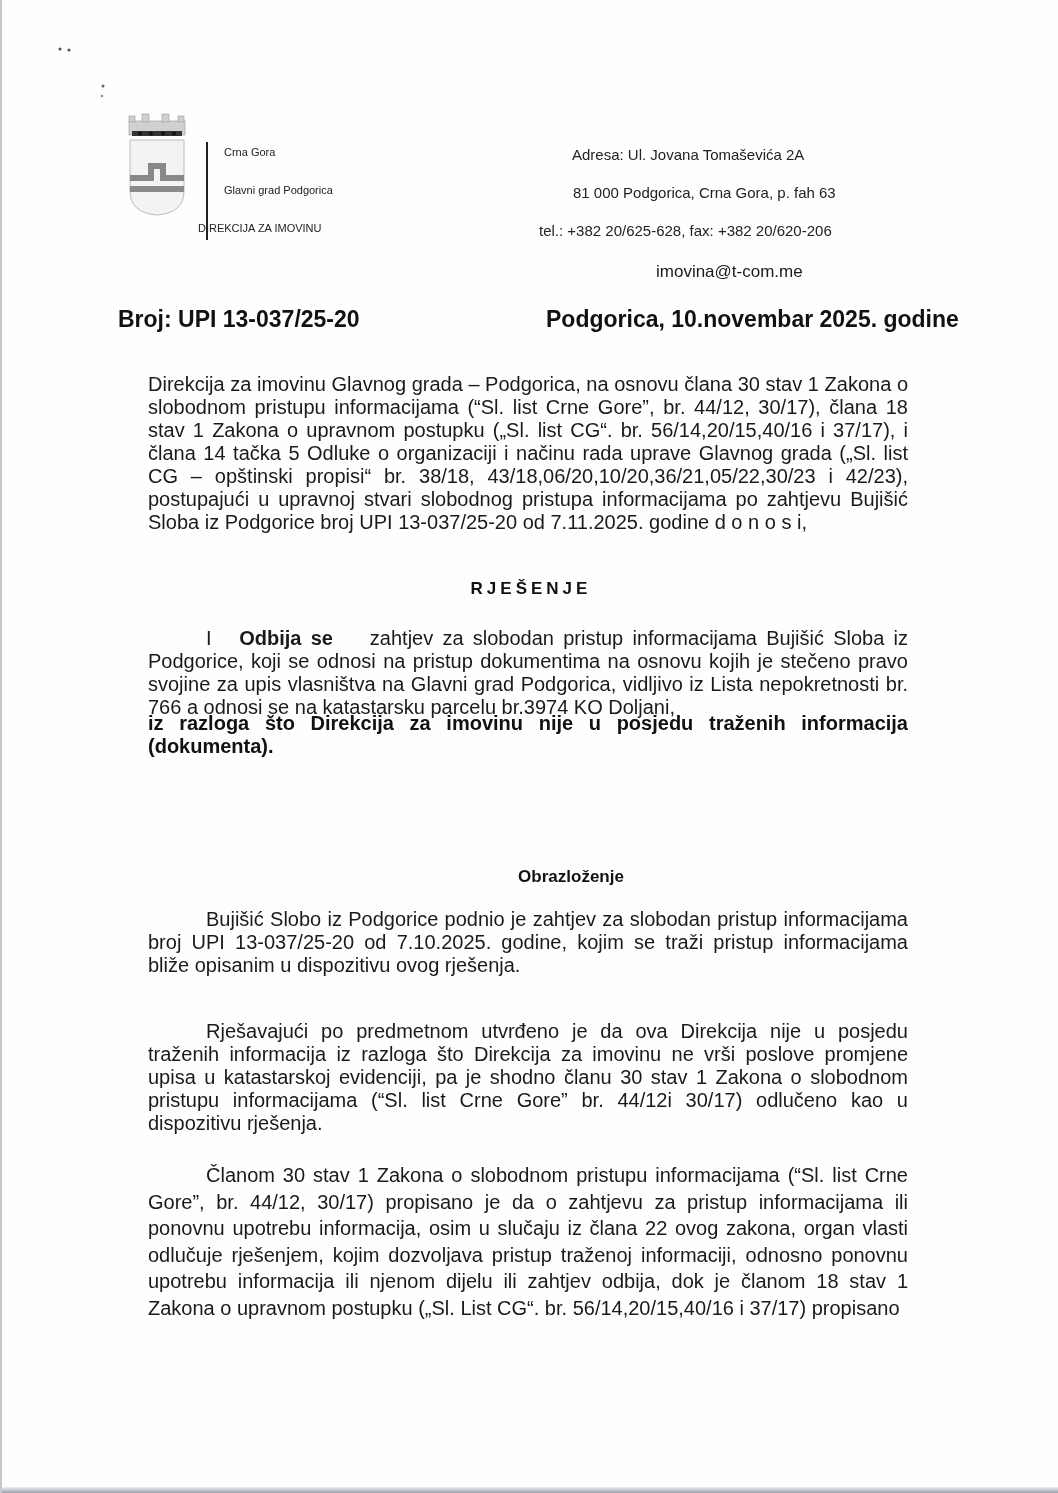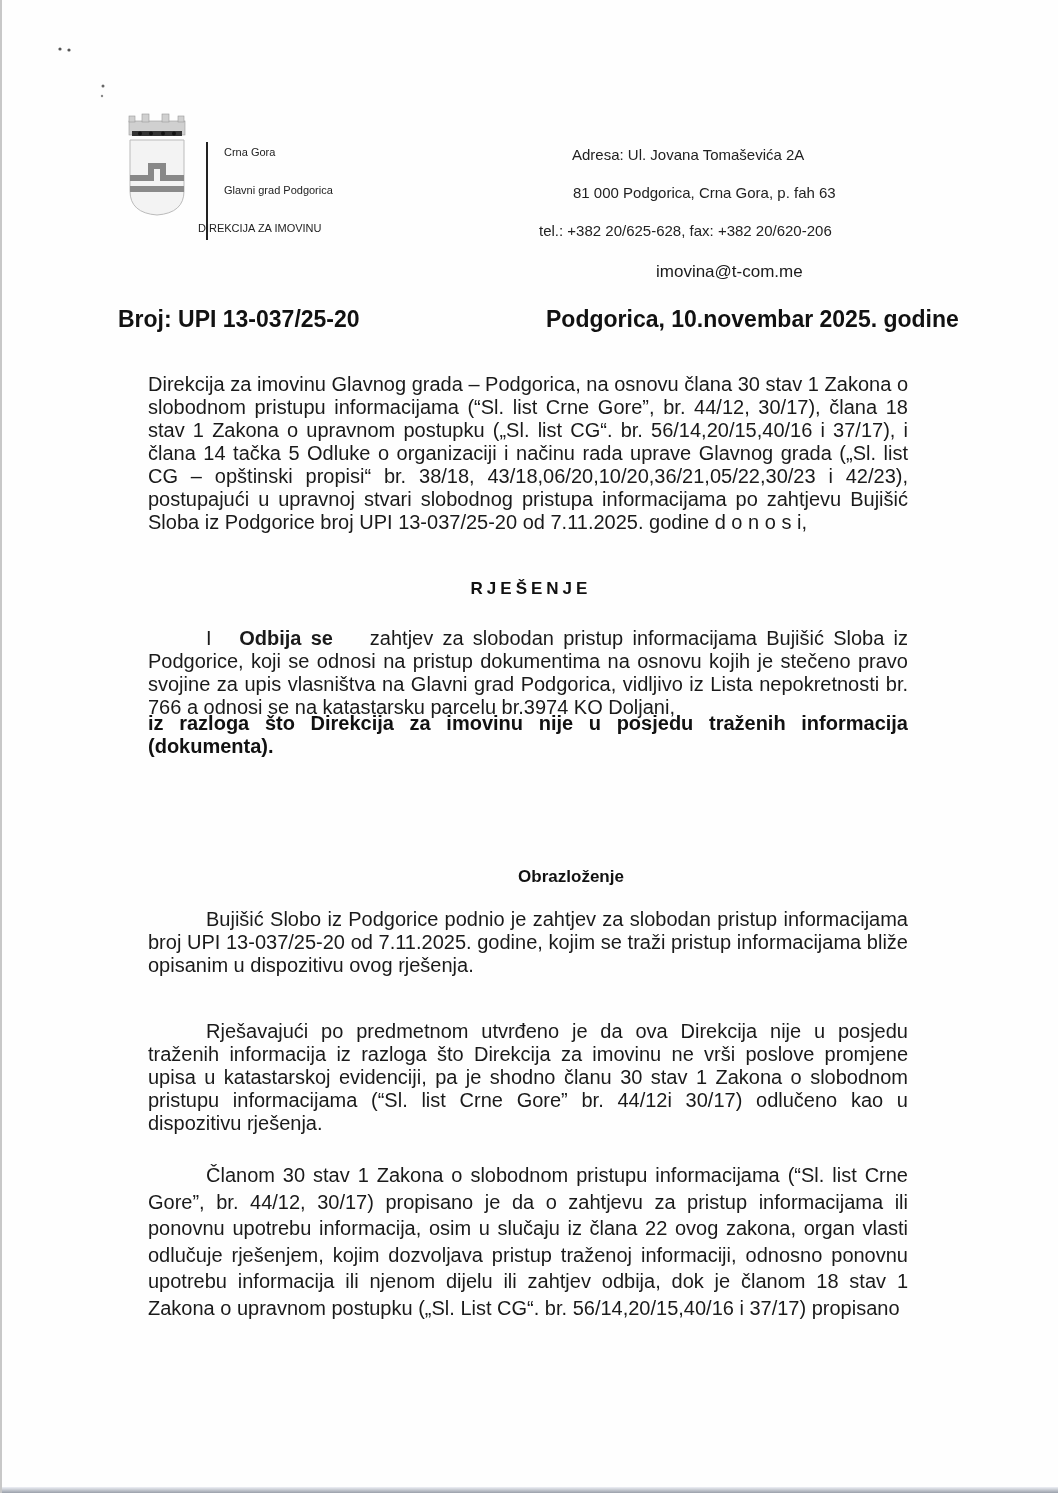--- a/index.html
+++ b/index.html
@@ -74,21 +74,21 @@
 
 <div class="abs para" style="top:627px;">
   <span class="ind"></span><span>I</span>&nbsp;&nbsp;&nbsp;<span class="bold">Odbija se</span>&nbsp;&nbsp;&nbsp;&nbsp;<span>zahtjev za slobodan pristup informacijama Bujišić Sloba iz Podgorice, koji se odnosi na pristup dokumentima na osnovu kojih je stečeno pravo svojine za upis vlasništva na Glavni grad Podgorica, vidljivo iz Lista nepokretnosti br. 766 a odnosi se na katastarsku parcelu br.3974 KO Doljani,</span>
 </div>
 
 <div class="abs para bold" style="top:712px; color:#111;">iz razloga što Direkcija za imovinu nije u posjedu traženih informacija (dokumenta).</div>
 
 <div class="abs title-center" style="top:867px; left:40px;">Obrazloženje</div>
 
 <div class="abs para" style="top:908px;">
-  <span class="ind"></span><span>Bujišić Slobo iz Podgorice podnio je zahtjev za slobodan pristup informacijama broj UPI 13-037/25-20 od 7.11.2025. godine, kojim se traži pristup informacijama bliže opisanim u dispozitivu ovog rješenja.</span>
+  <span class="ind"></span><span>Bujišić Slobo iz Podgorice podnio je zahtjev za slobodan pristup informacijama broj UPI 13-037/25-20 od 7.10.2025. godine, kojim se traži pristup informacijama bliže opisanim u dispozitivu ovog rješenja.</span>
 </div>
 
 <div class="abs para" style="top:1020px;">
   <span class="ind"></span><span>Rješavajući po predmetnom utvrđeno je da ova Direkcija nije u posjedu traženih informacija iz razloga što Direkcija za imovinu ne vrši poslove promjene upisa u katastarskoj evidenciji, pa je shodno članu 30 stav 1 Zakona o slobodnom pristupu informacijama (“Sl. list Crne Gore” br. 44/12i 30/17) odlučeno kao u dispozitivu rješenja.</span>
 </div>
 
 <div class="abs para" style="top:1162px; line-height:26.5px;">
   <span class="ind"></span><span>Članom 30 stav 1 Zakona o slobodnom pristupu informacijama (“Sl. list Crne Gore”, br. 44/12, 30/17) propisano je da o zahtjevu za pristup informacijama ili ponovnu upotrebu informacija, osim u slučaju iz člana 22 ovog zakona, organ vlasti odlučuje rješenjem, kojim dozvoljava pristup traženoj informaciji, odnosno ponovnu upotrebu informacija ili njenom dijelu ili zahtjev odbija, dok je članom 18 stav 1 Zakona o upravnom postupku („Sl. List CG“. br. 56/14,20/15,40/16 i 37/17) propisano</span>
 </div>
 

